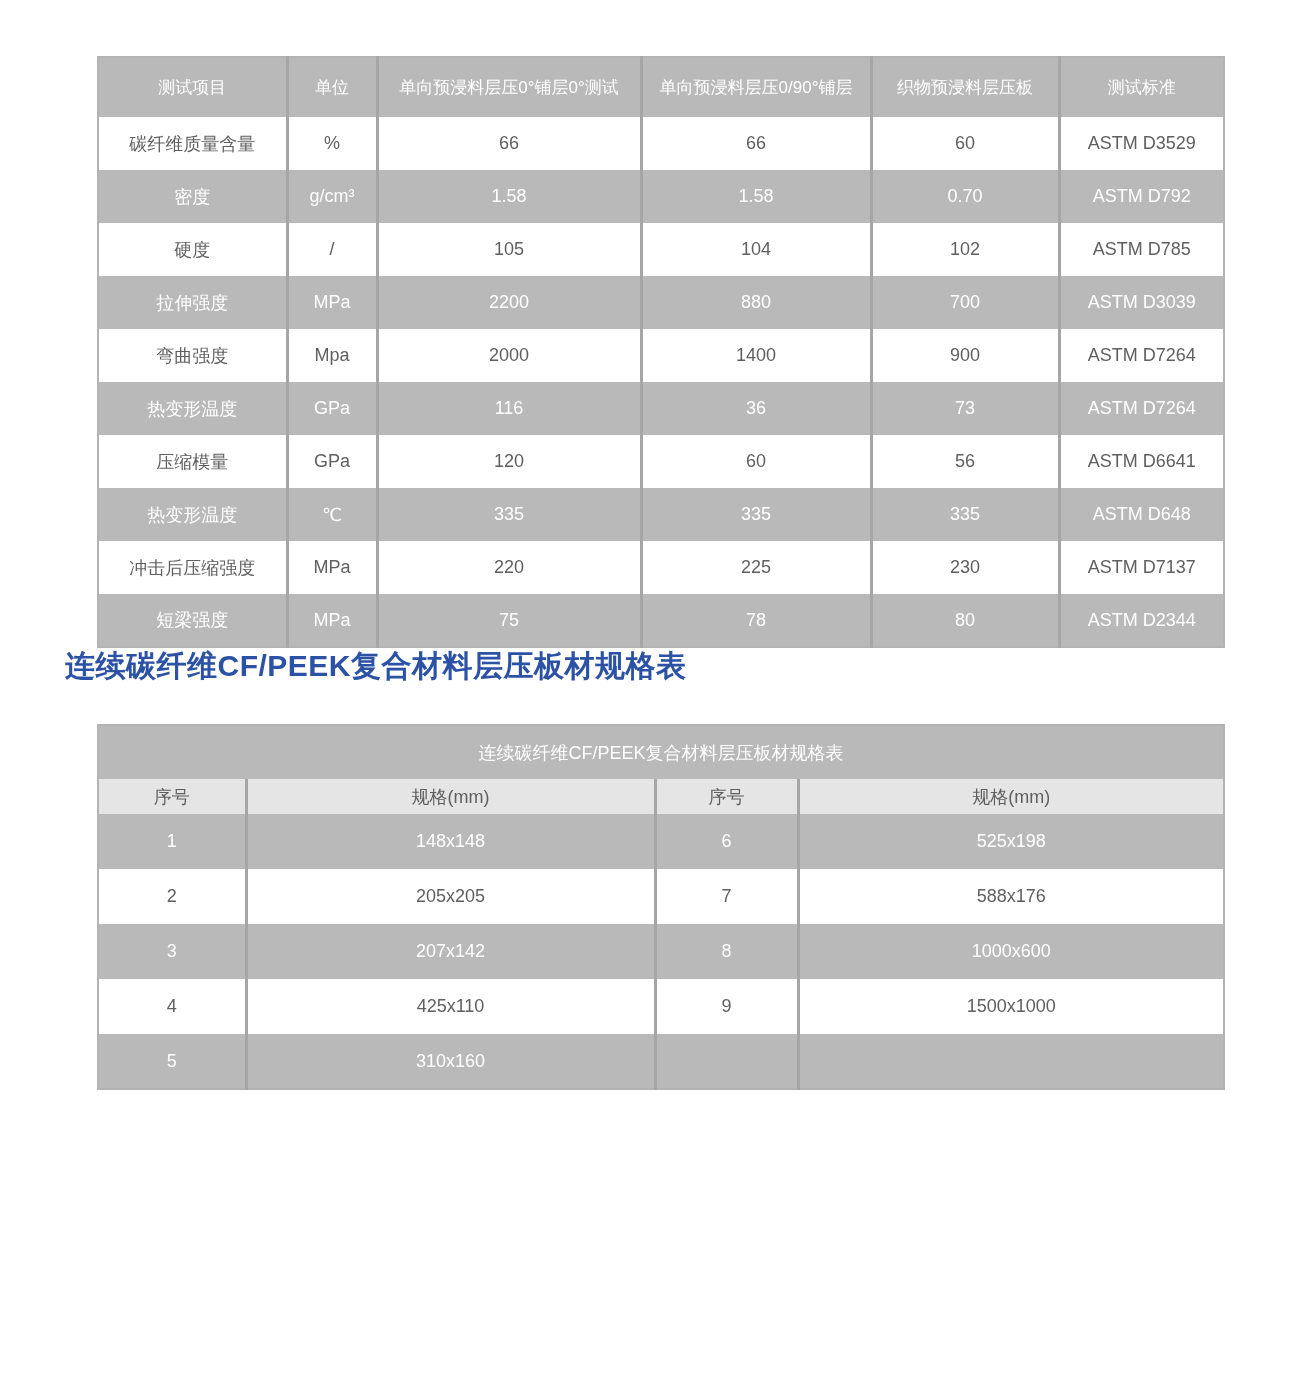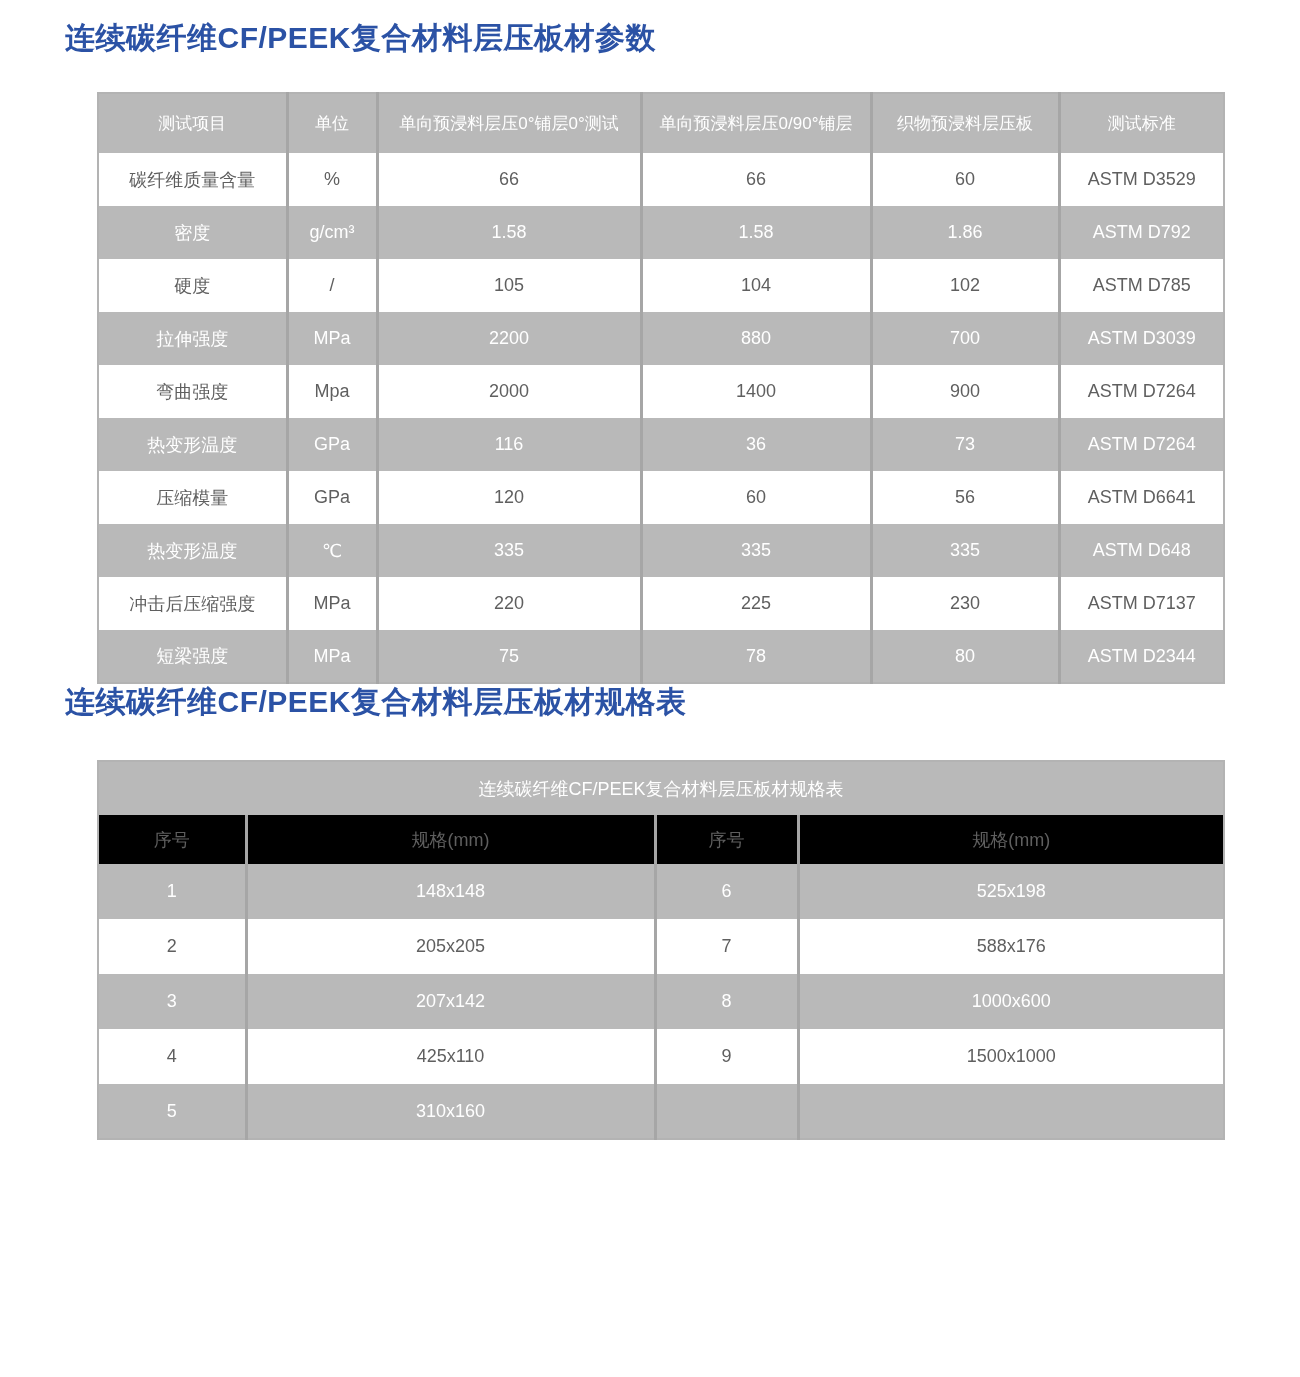--- a/index.html
+++ b/index.html
@@ -57,31 +57,30 @@
     border-left:3px solid var(--divider);
   }
   
   .t1 thead tr{ background:var(--row-gray); color:var(--text-white); height:60px; font-size:17px; }
   .t1 tbody tr{ height:53px;margin-top:32px; }
   .t1 tbody tr:nth-child(odd){ background:#ffffff; color:var(--text-dark); }
   .t1 tbody tr:nth-child(even){ background:var(--row-gray); color:var(--text-white); }
   
   .t2 thead tr.caption-row{ background:var(--row-gray); color:var(--text-white); height:54px; font-size:18px; }
   .t2 thead tr.caption-row th{ border-left:none; }
-  .t2 thead tr.cols-row{ background:#000000; color:var(--text-dark); height:49px; }
+  .t2 thead tr.cols-row{ background:#e5e5e5; color:var(--text-dark); height:35px; }
   .t2 tbody tr{ height:55px; }
   .t2 tbody tr:nth-child(odd){ background:var(--row-gray); color:var(--text-white); }
   .t2 tbody tr:nth-child(even){ background:#ffffff; color:var(--text-dark); }
 </style>
 </head>
 <body>
 
 <div class="page">
 
-  <h1 class="section-title">连续碳纤维CF/PEEK复合材料层压板材参数</h1>
 
   <div class="table-wrap first">
     <table class="t1">
       <colgroup>
         <col style="width:189px">
         <col style="width:90px">
         <col style="width:264px">
         <col style="width:230px">
         <col style="width:188px">
         <col style="width:165px">
@@ -103,21 +102,21 @@
             <td>66</td>
             <td>66</td>
             <td>60</td>
             <td>ASTM D3529</td>
           </tr>
           <tr>
             <td>密度</td>
             <td>g/cm³</td>
             <td>1.58</td>
             <td>1.58</td>
-            <td>1.86</td>
+            <td>0.70</td>
             <td>ASTM D792</td>
           </tr>
           <tr>
             <td>硬度</td>
             <td>/</td>
             <td>105</td>
             <td>104</td>
             <td>102</td>
             <td>ASTM D785</td>
           </tr>

